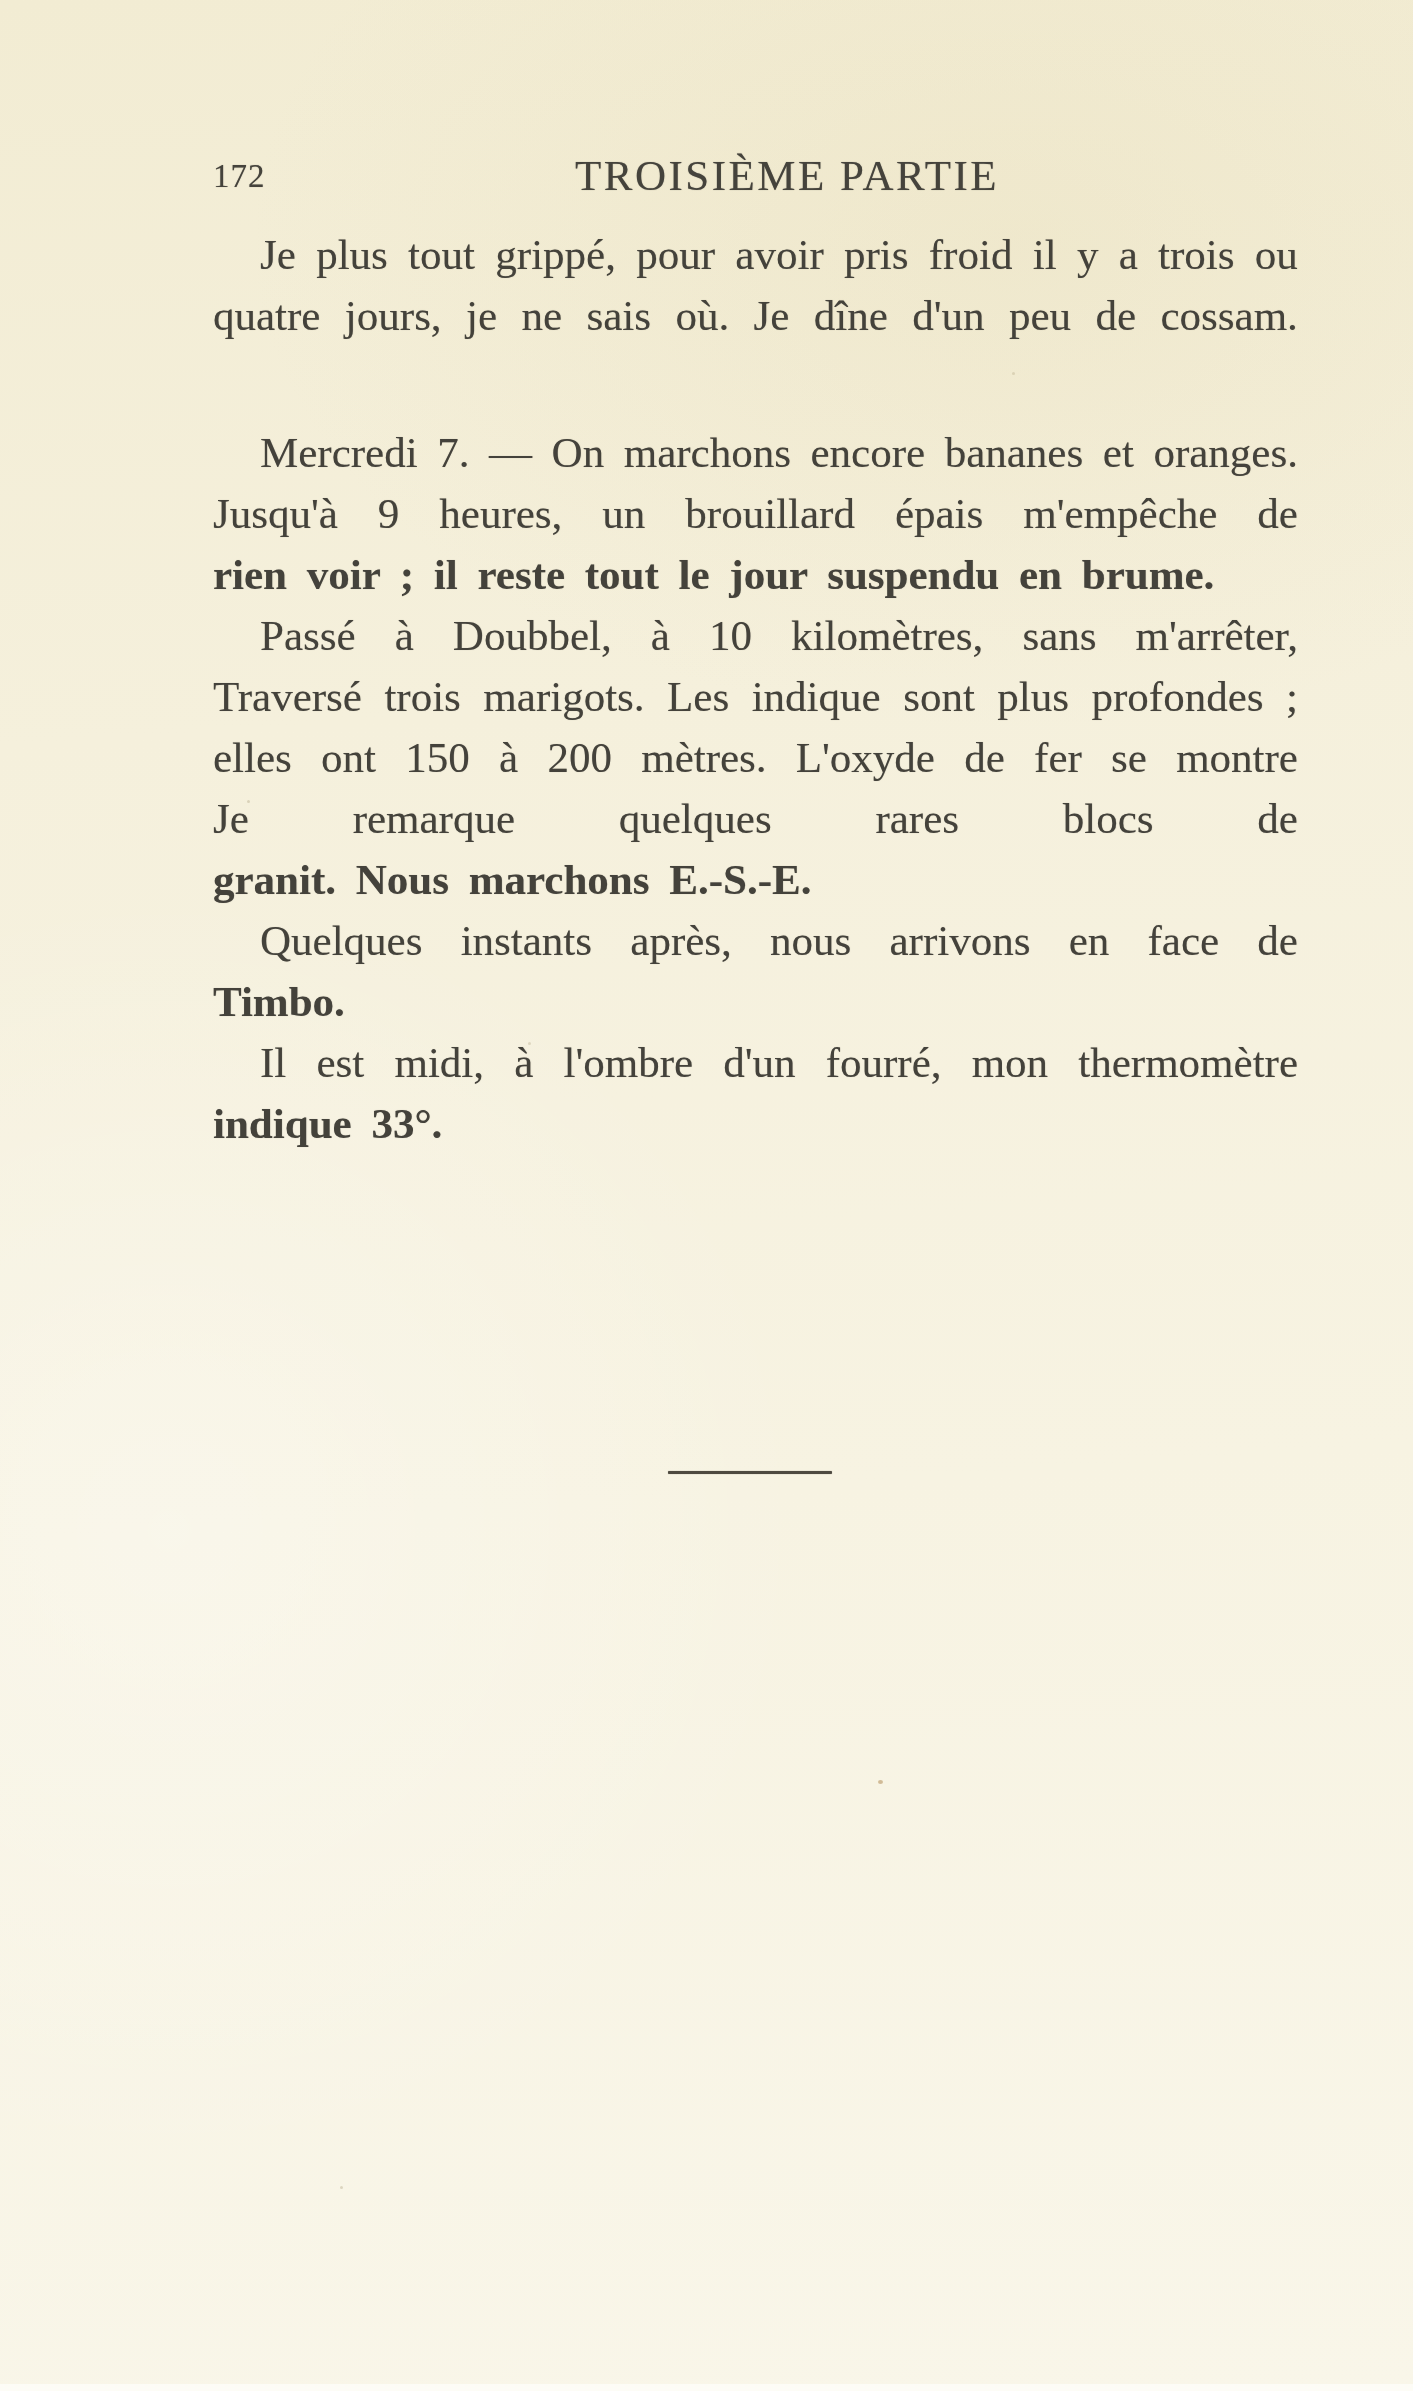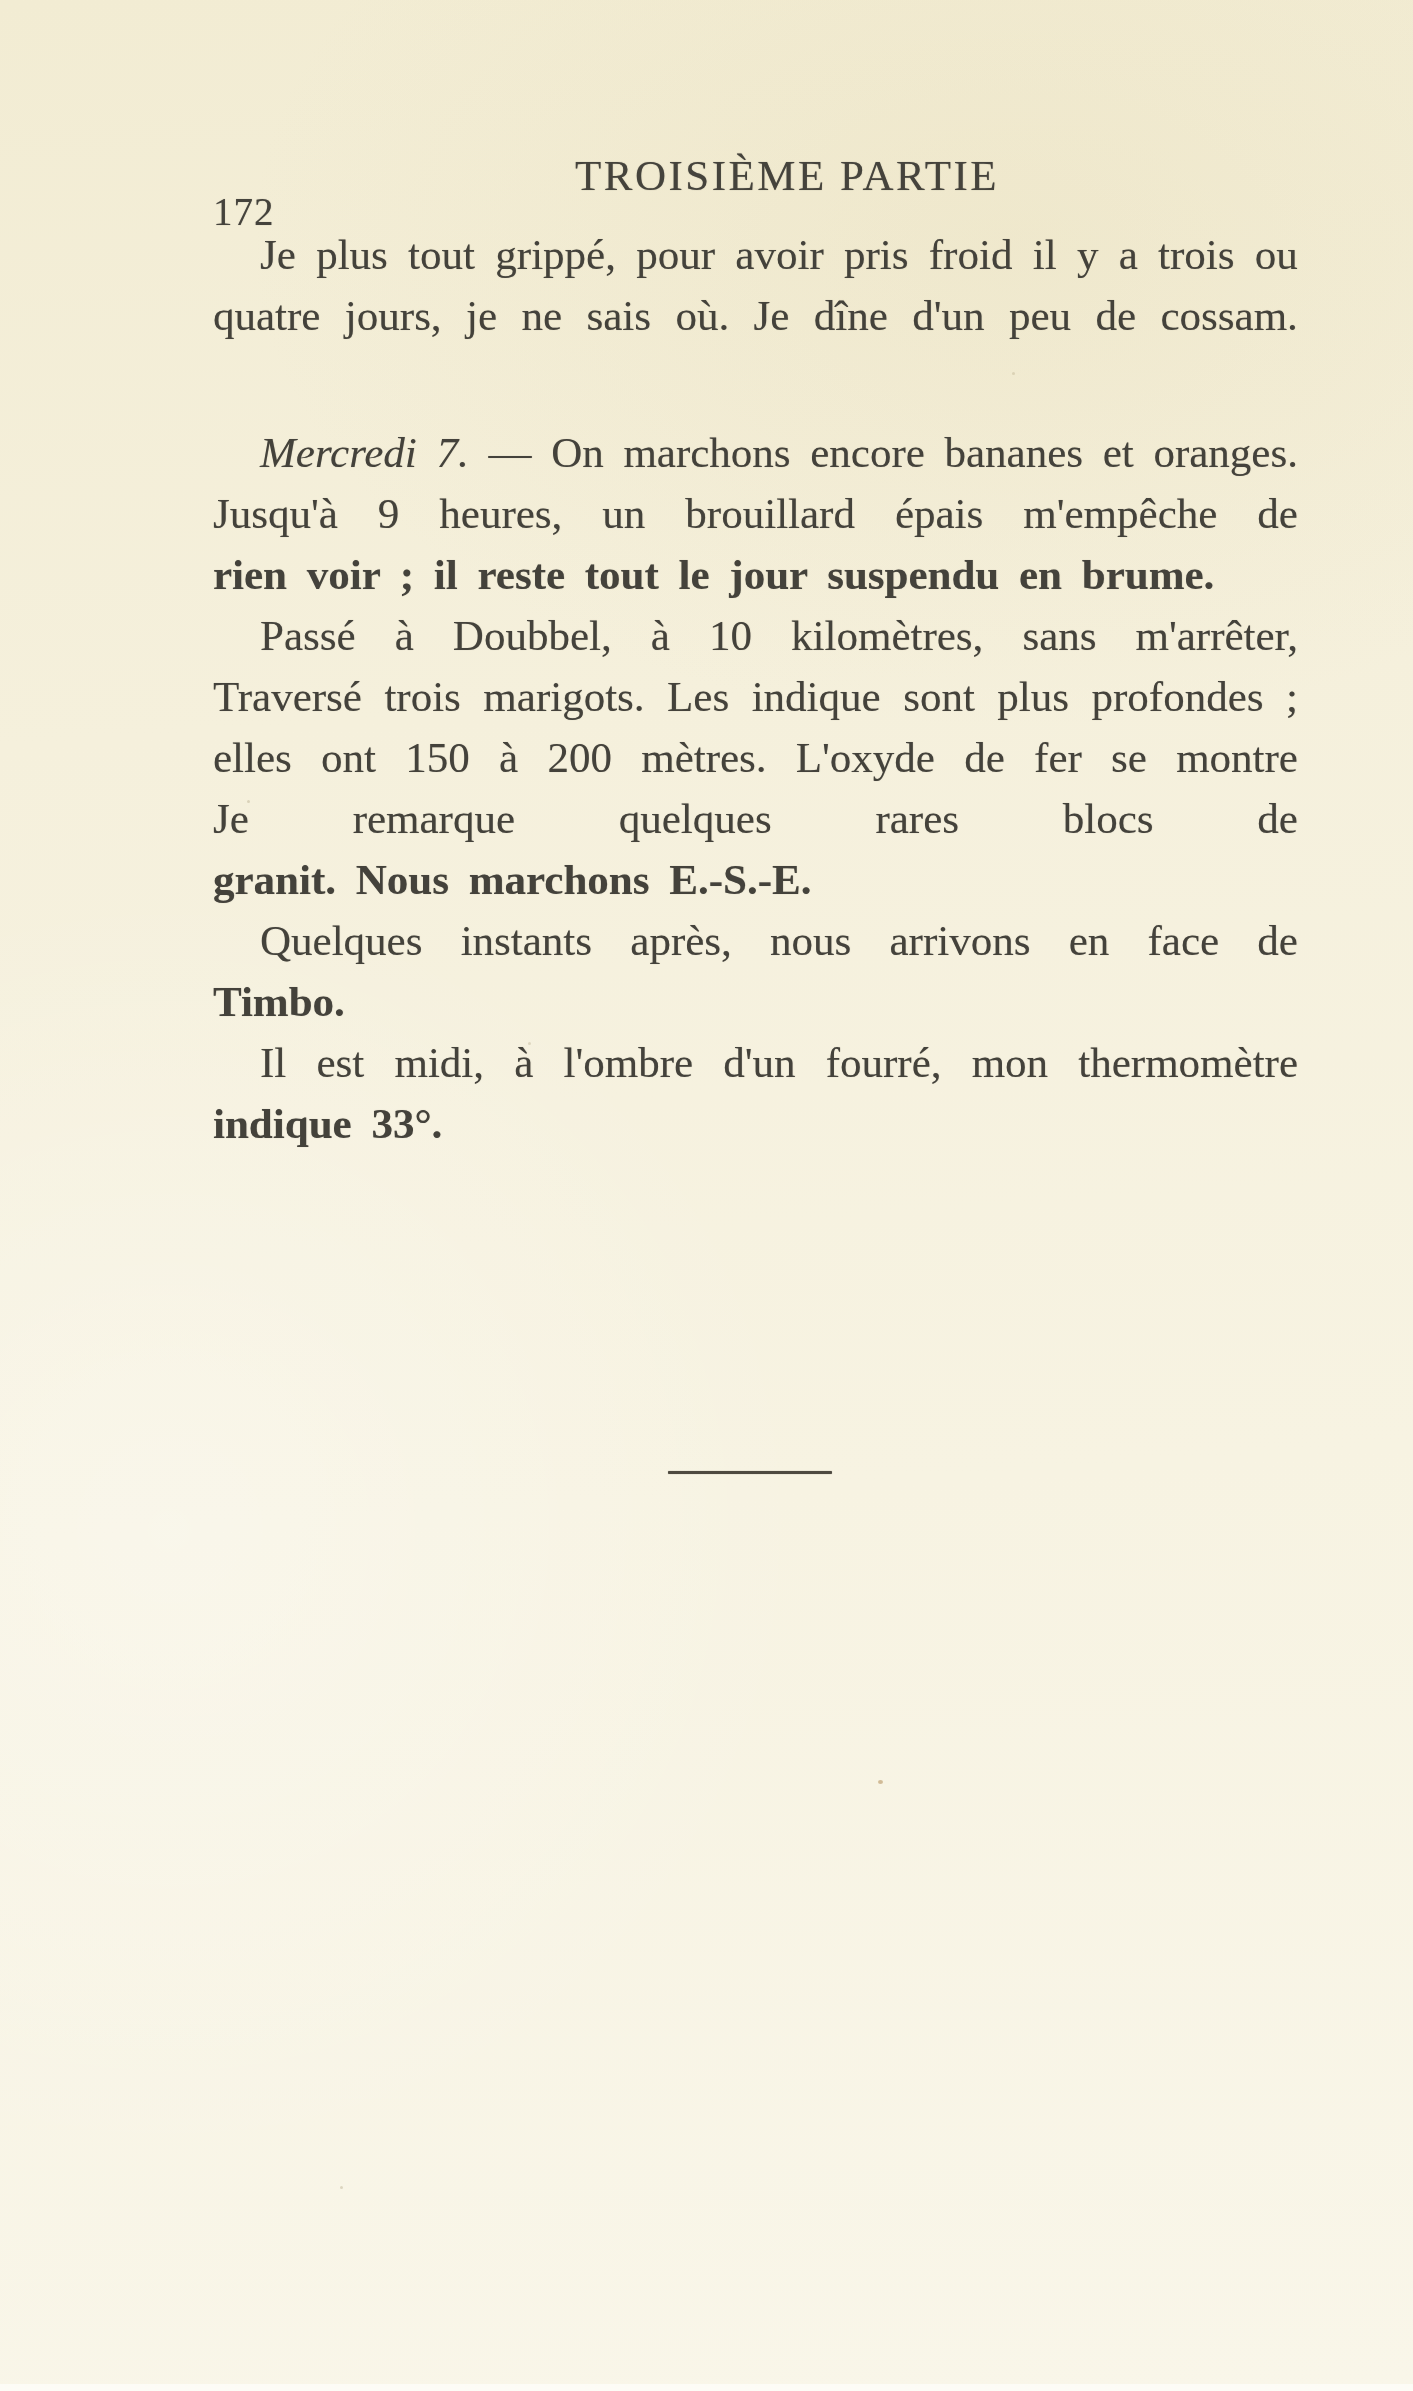--- a/index.html
+++ b/index.html
@@ -20,42 +20,42 @@
     overflow:hidden;
   }
   .scan-edge-bottom{
     position:absolute;left:0;bottom:0;width:100%;height:7px;
     background:#fdfcf6;
   }
   
   .header{position:absolute;top:156px;left:0;width:100%;height:40px;line-height:40px;}
   .page-number{
     position:absolute;left:213px;top:0;
-    font-size:39px;letter-spacing:1px;
-    color:#45433c;text-shadow:0 0 1px rgba(69,67,60,.45);margin-top:36px;
+    font-size:33px;letter-spacing:1px;
+    color:#45433c;text-shadow:0 0 1px rgba(69,67,60,.45);
   }
   .running-title{
     position:absolute;left:575px;top:0;white-space:nowrap;
     font-size:43px;letter-spacing:2.5px;
     color:#45433c;text-shadow:0 0 1px rgba(69,67,60,.5);
   }
   
   .textcol{
     position:absolute;left:213px;top:224px;width:1085px;
     font-size:43px;line-height:61px;
     color:#44423b;
     text-shadow:0.2px 0.2px 0.8px rgba(68,66,59,.38);
   }
   .para{margin:0;}
   .para.gap-before{margin-top:76px;}
   .line{height:61px;line-height:61px;}
   .line.justify{display:flex;justify-content:space-between;align-items:baseline;}
   .line.indent{margin-left:47px;}
   .line.natural{text-align:left;word-spacing:9px;white-space:nowrap;font-weight:bold;}
-  .italic{font-style:italic;}
+  .italic{}
   
   .divider-rule{
     position:absolute;left:668px;top:1471px;width:164px;height:2.5px;
     background:#4e4a40;border-radius:1px;
     box-shadow:0 0 1px rgba(78,74,64,.6);
   }
   
   .speck{position:absolute;border-radius:50%;background:#a89c77;opacity:.55;}
   .speck.s1{left:878px;top:1780px;width:5px;height:4px;background:#b08d58;}
   .speck.s2{left:247px;top:800px;width:3px;height:3px;opacity:.35;}

